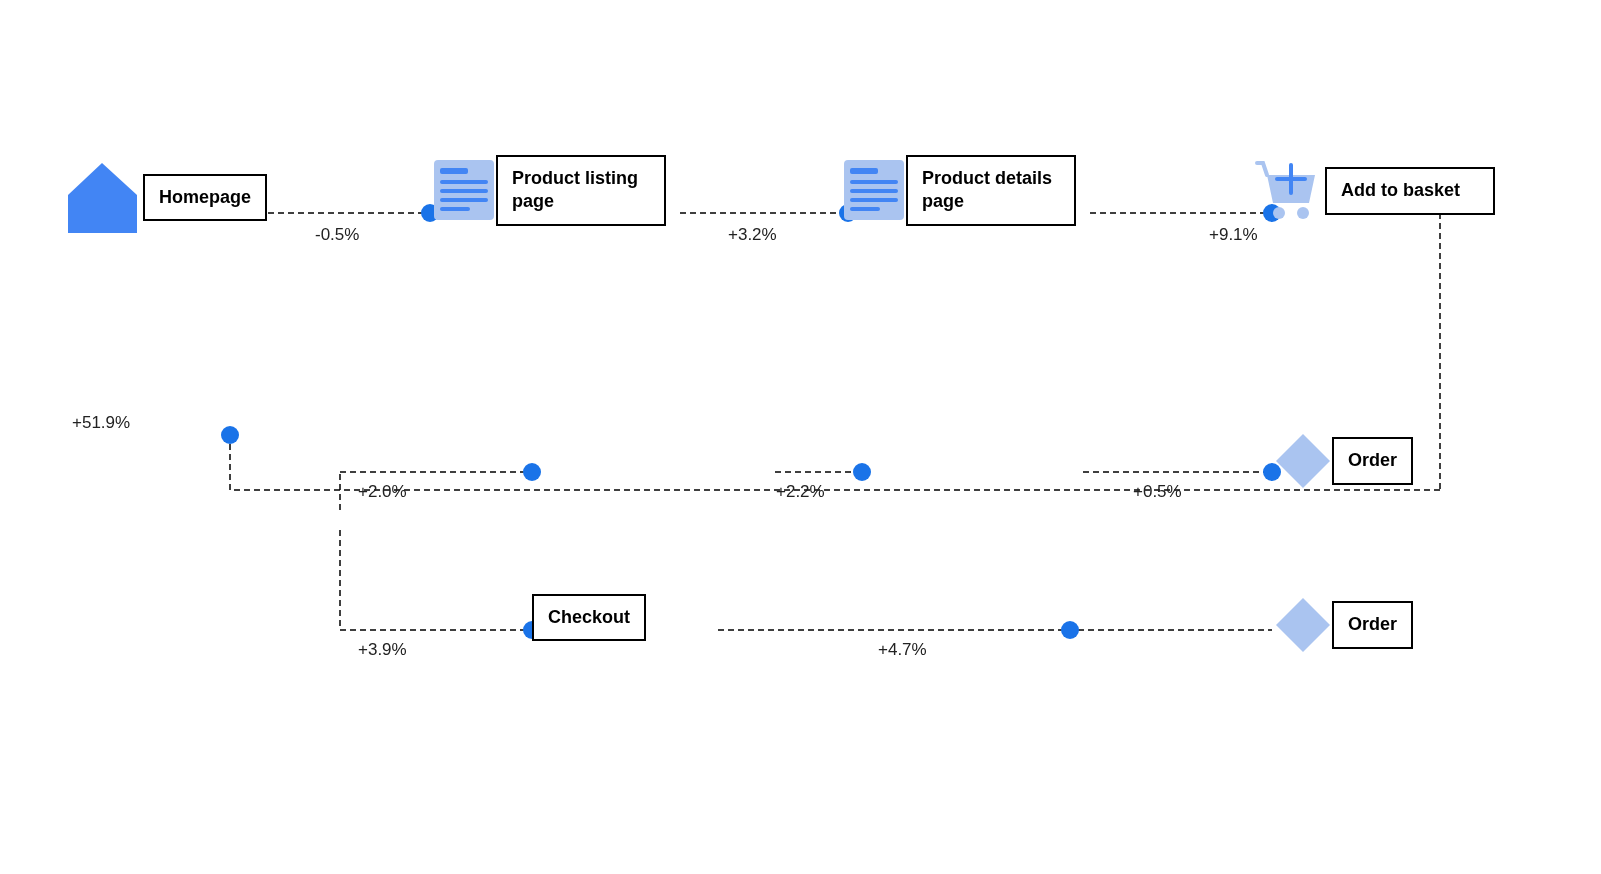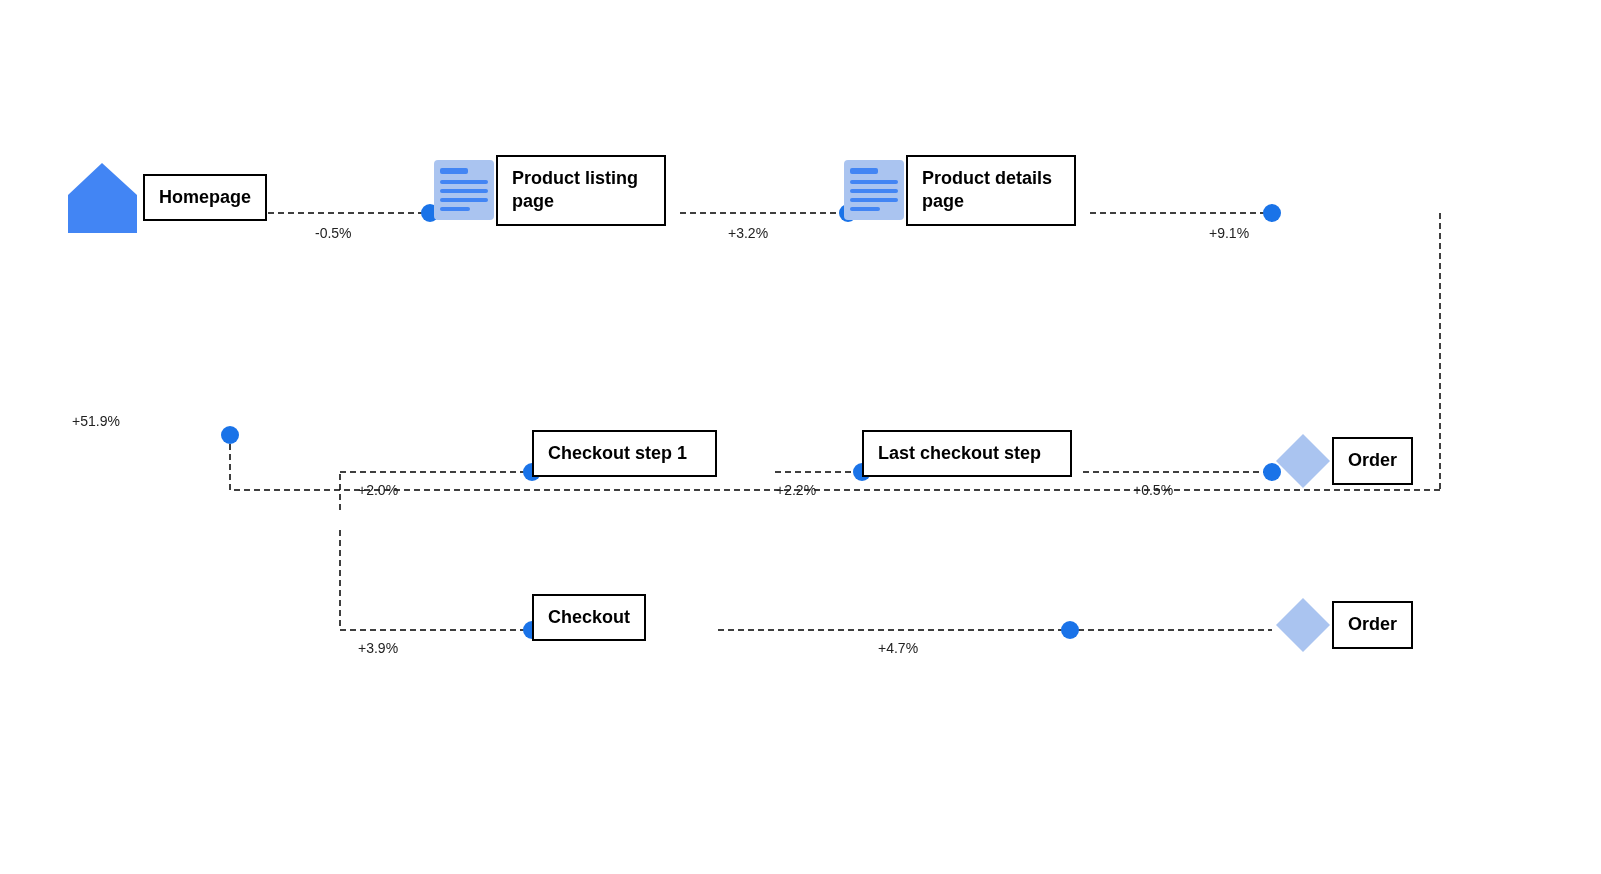--- a/index.html
+++ b/index.html
@@ -47,21 +47,21 @@
 
     .node-icon {
       display: flex;
       align-items: center;
       justify-content: center;
       margin-right: -2px;
     }
 
     .edge-label {
       position: absolute;
-      font-size: 14px;
+      font-size: 17px;
       font-weight: 500;
       color: #222;
       z-index: 10;
     }
 
     .node-box.multiline {
       white-space: normal;
       text-align: left;
       width: 170px;
     }
@@ -157,29 +157,36 @@
         <rect x="10" y="12" width="28" height="6" rx="2" fill="#4285f4"></rect>
         <rect x="10" y="24" width="48" height="4" rx="2" fill="#4285f4"></rect>
         <rect x="10" y="33" width="48" height="4" rx="2" fill="#4285f4"></rect>
         <rect x="10" y="42" width="48" height="4" rx="2" fill="#4285f4"></rect>
         <rect x="10" y="51" width="30" height="4" rx="2" fill="#4285f4"></rect>
       </svg>
     </div>
     <div class="node-box multiline">Product details page</div>
   </div>
 
-
-
-  <div class="node" style="left: 532px; top: 430px; align-items: center;">
-    <div class="node-box multiline" style="width: 185px;">Checkout step 1</div>
-  </div>
-
-  <div class="node" style="left: 862px; top: 430px; align-items: center;">
-    <div class="node-box multiline" style="width: 210px;">Last checkout step</div>
-  </div>
+  <div class="node" style="left: 1255px; top: 155px; align-items: center;">
+    <div class="node-icon">
+      <svg width="72" height="72" viewBox="0 0 72 72">
+        <path d="M12,20 L8,8 L2,8" stroke="#aac4f0" stroke-width="4" fill="none" stroke-linecap="round"></path>
+        <path d="M12,20 L60,20 L54,48 L18,48 Z" fill="#aac4f0"></path>
+        <circle cx="24" cy="58" r="6" fill="#aac4f0"></circle>
+        <circle cx="48" cy="58" r="6" fill="#aac4f0"></circle>
+        <line x1="36" y1="10" x2="36" y2="38" stroke="#4285f4" stroke-width="4" stroke-linecap="round"></line>
+        <line x1="22" y1="24" x2="50" y2="24" stroke="#4285f4" stroke-width="4" stroke-linecap="round"></line>
+      </svg>
+    </div>
+    <div class="node-box multiline">Add to basket</div>
+  </div>
+
+
+
 
   <div class="node" style="left: 1272px; top: 430px; align-items: center;">
     <div class="node-icon">
       <svg width="62" height="62" viewBox="0 0 62 62">
         <polygon points="31,4 58,31 31,58 4,31" fill="#aac4f0"></polygon>
       </svg>
     </div>
     <div class="node-box">Order</div>
   </div>
 

